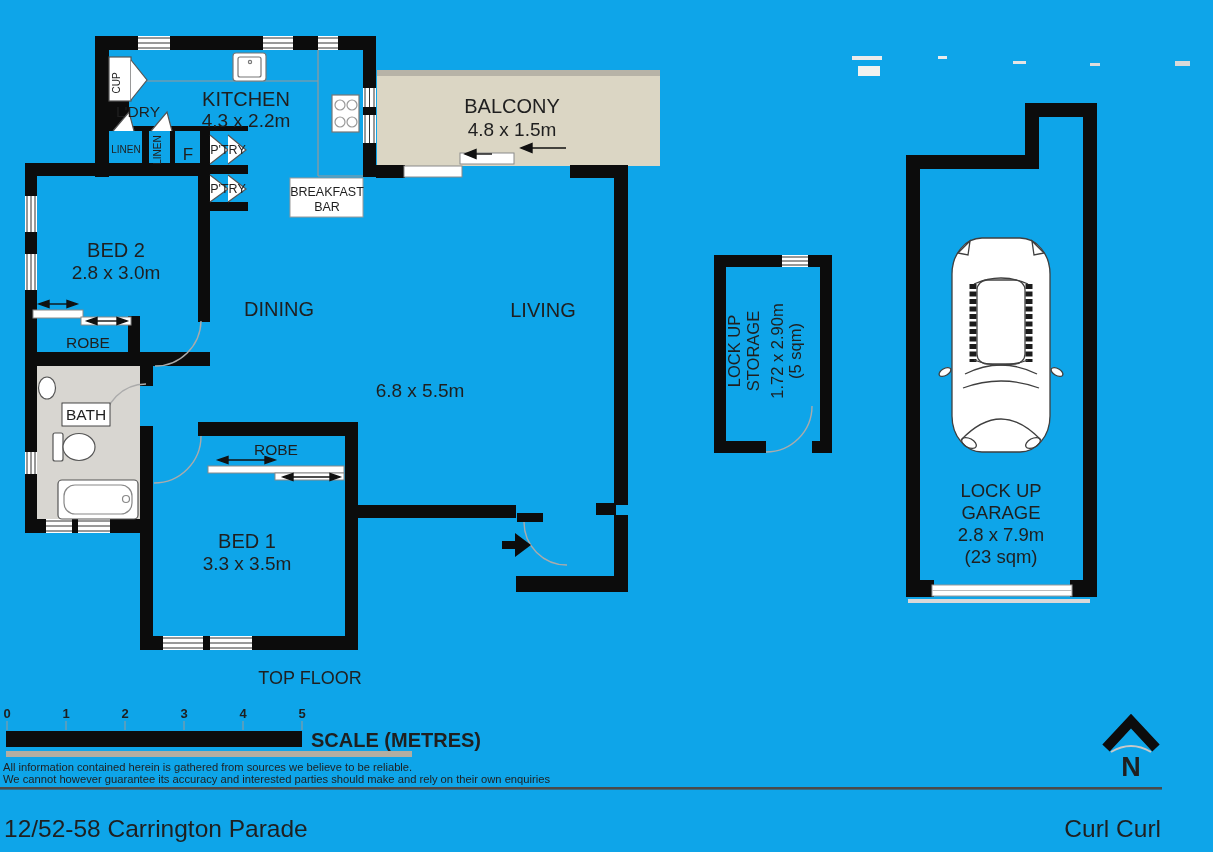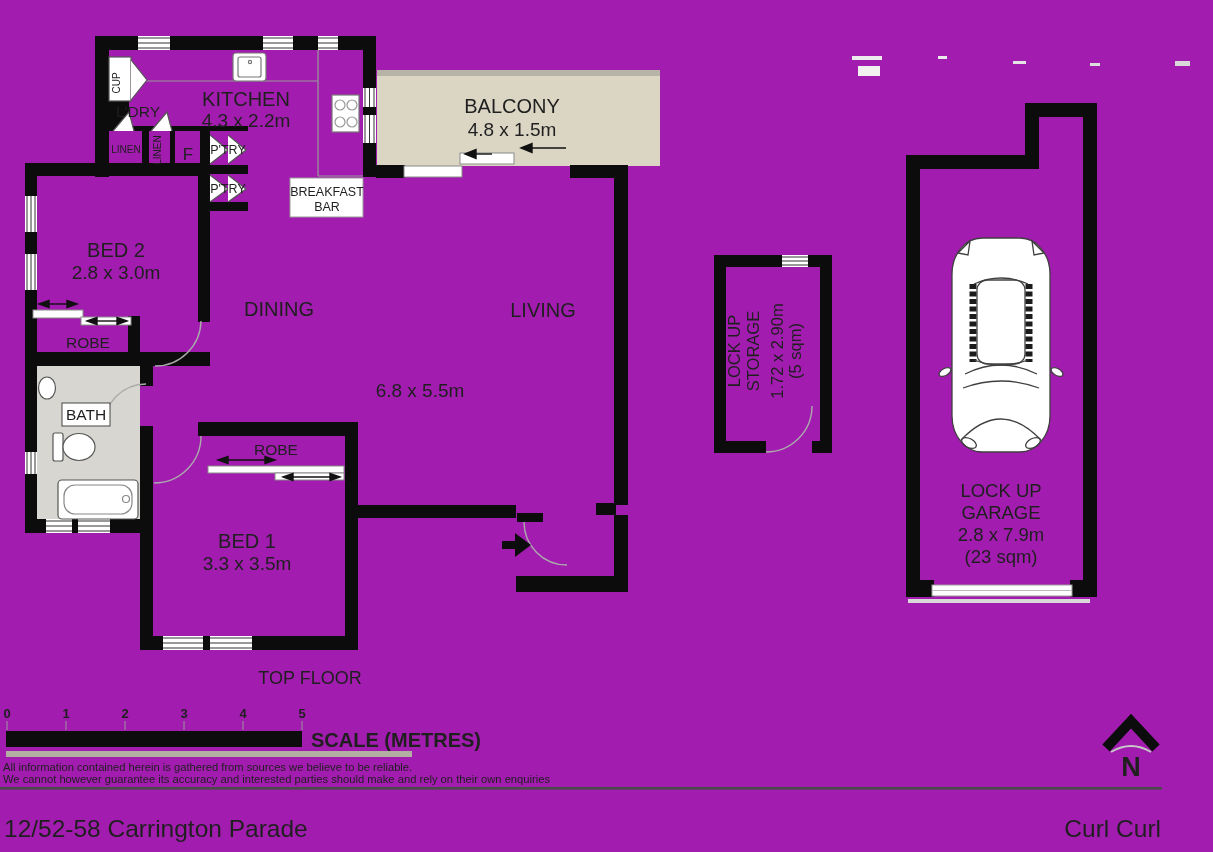--- a/index.html
+++ b/index.html
@@ -1,16 +1,16 @@
 <!DOCTYPE html>
 <html><head>
 <meta charset="utf-8">
 <style>
   html,body{margin:0;padding:0;background:#ffffff;}
-  #stage{position:relative;width:1213px;height:852px;background:#a21caf;overflow:hidden;text-align:center;}
+  #stage{position:relative;width:1213px;height:852px;background:#0ea5e9;overflow:hidden;text-align:center;}
   svg{display:block;}
   text{font-family:"Liberation Sans","DejaVu Sans",sans-serif;fill:#1f1f1f;}
   .rm{font-size:20px;}
   .dim{font-size:19px;}
   .sm{font-size:15.5px;}
   .xs{font-size:12.5px;}
   .tiny{font-size:10px;}
   .f{font-size:17px;}
   .gar{font-size:18.5px;}
   .stor{font-size:16.5px;}

